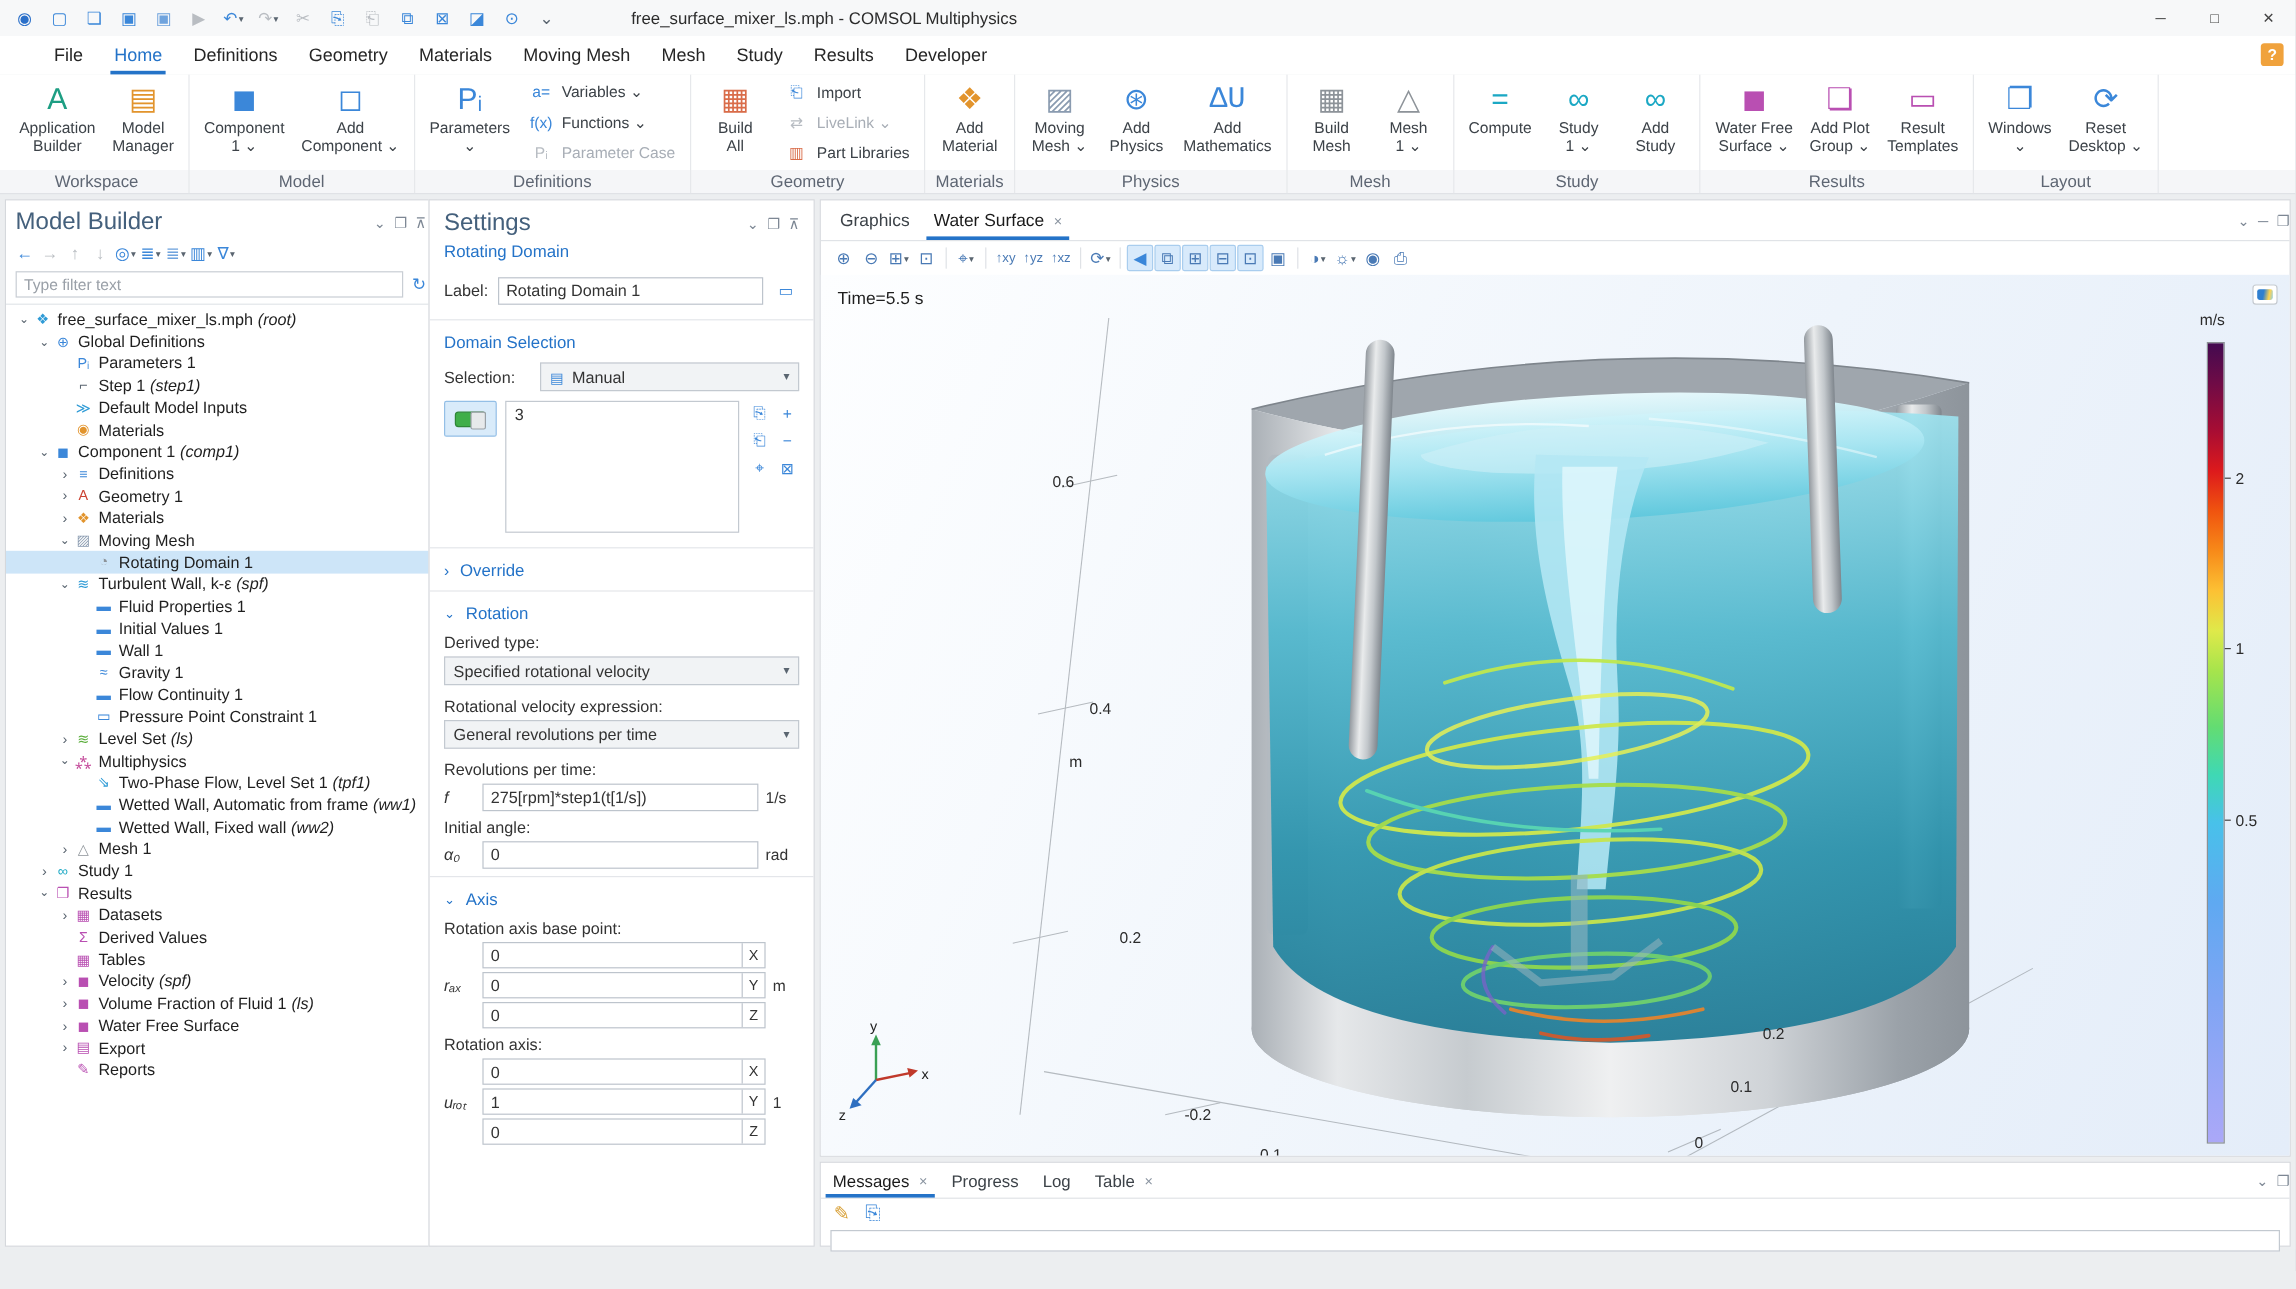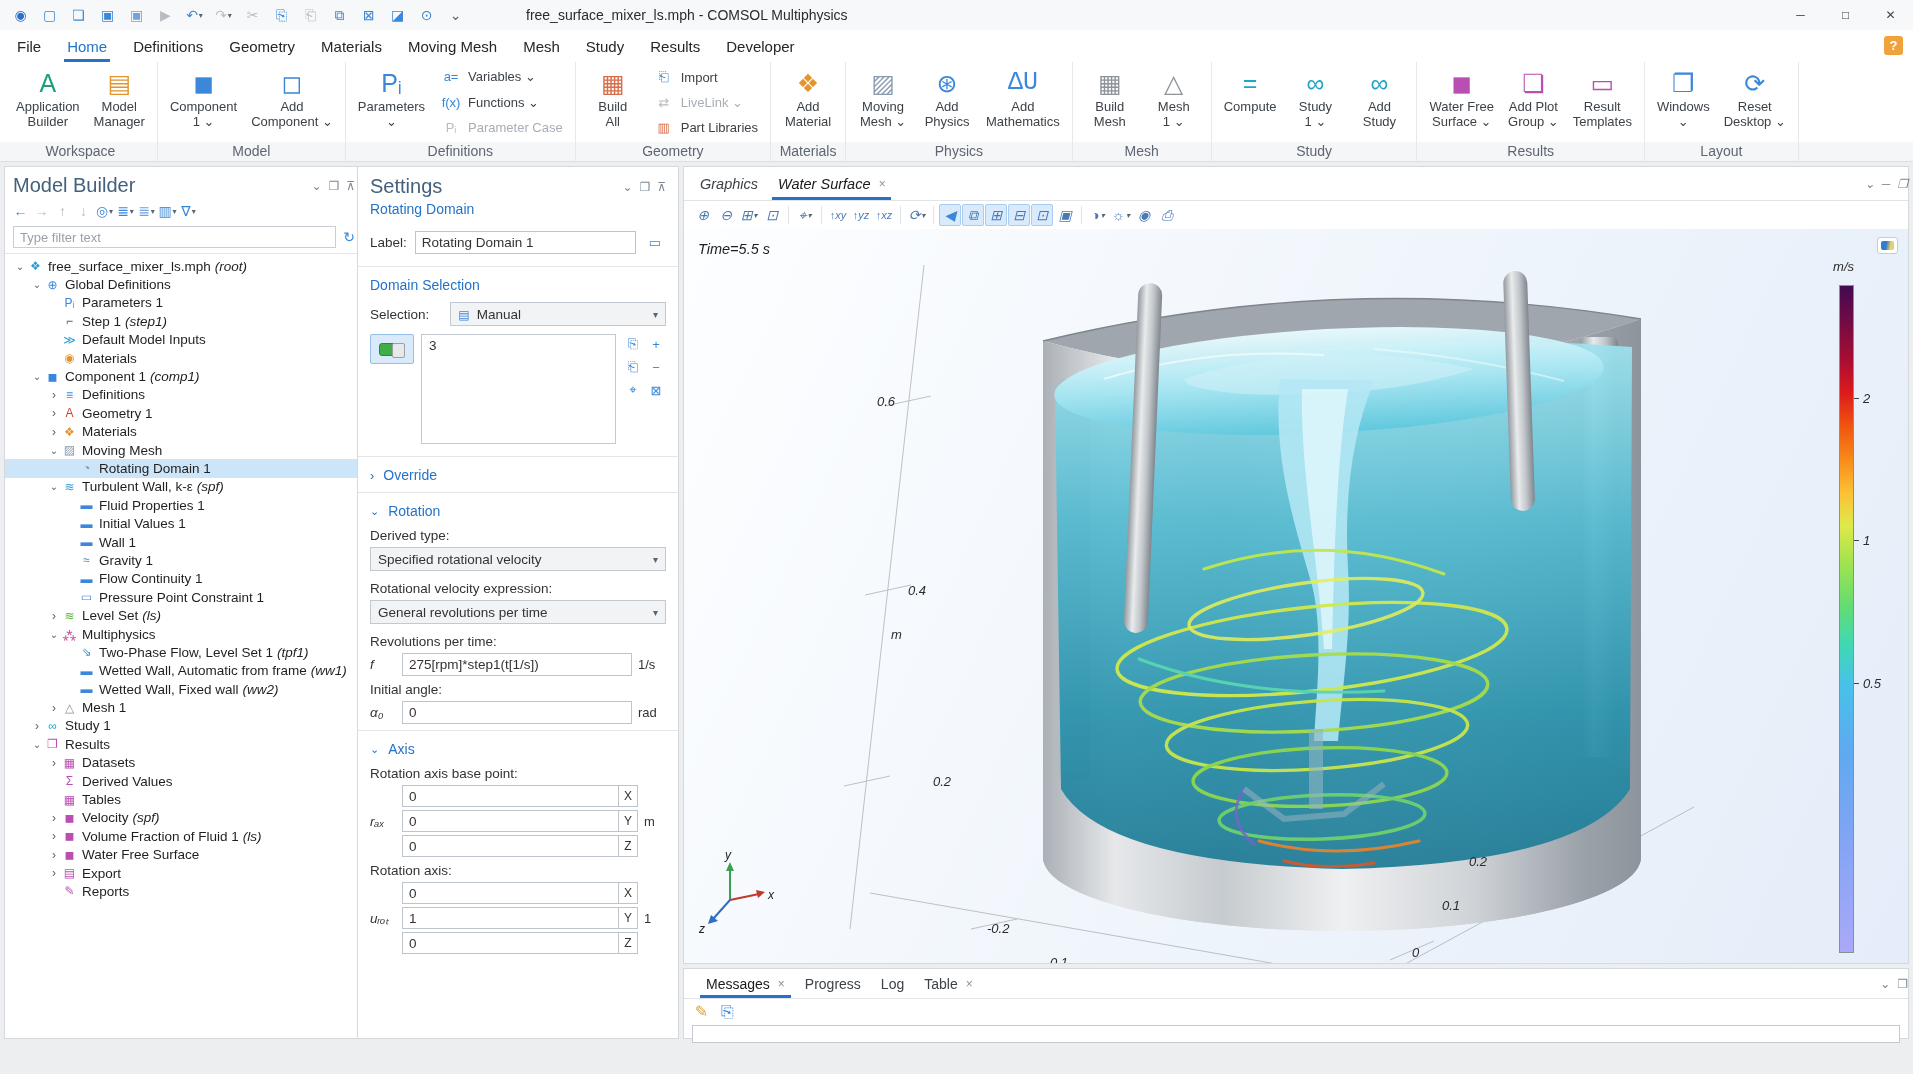--- a/index.html
+++ b/index.html
@@ -7,21 +7,21 @@
   #app { position:relative; width:1913px; height:1074px; background:#eceef0; overflow:hidden; }
 
   
   .titlebar { height:30px; display:flex; align-items:center; background:#f7f8f9; padding-left:6px; }
   .qbtn { width:25px; height:22px; display:inline-flex; align-items:center; justify-content:center; font-size:14px; margin:0 2px; border-radius:3px; }
   .title-text { font-size:14px; color:#2b2b2b; margin-left:56px; white-space:nowrap; }
   .win-controls { margin-left:auto; display:flex; height:30px; }
   .win-btn { width:45px; height:30px; display:flex; align-items:center; justify-content:center; font-size:12px; color:#333; }
 
   
-  .menubar { height:32px; background:#fff; display:flex; align-items:stretch; padding-left:4px; position:relative; }
+  .menubar { height:32px; background:#fff; display:flex; align-items:stretch; padding-left:32px; position:relative; }
   .menu-item { padding:0 13px; font-size:15px; color:#262626; display:flex; align-items:center; position:relative; cursor:default; }
   .menu-item.active { color:#2473c8; }
   .menu-item.active::after { content:""; position:absolute; left:10px; right:10px; bottom:0; height:3px; background:#2473c8; }
   .help-badge { position:absolute; right:10px; top:6px; width:19px; height:19px; background:#f0a23c; color:#fff; border-radius:3px; font-weight:bold; display:flex; align-items:center; justify-content:center; font-size:13px; }
 
   
   .ribbon { height:100px; display:flex; background:linear-gradient(#ffffff 0, #ffffff 80px, #f5f6f8 80px, #f5f6f8 100%); border-bottom:1px solid #dcdfe3; padding-left:4px; }
   .rgroup { display:flex; flex-direction:column; border-right:1px solid #e6e8eb; padding:3px 5px 0; }
   .rgroup-body { display:flex; flex:1; align-items:flex-start; }
   .rsection.large { display:flex; }
@@ -33,21 +33,21 @@
   .stack .ricon { font-size:13px; min-width:24px; text-align:center; }
   .rbtn.disabled .rlabel, .stack .rbtn.disabled { color:#a8aeb6; }
   .rbtn.disabled .ricon { color:#b7bcc2 !important; }
   .rgroup-label { height:19px; font-size:14px; color:#5e6673; text-align:center; line-height:19px; white-space:nowrap; }
 
   
   .workspace { position:absolute; top:162px; left:0; right:0; bottom:33px; background:#eceef0; }
   .panel { position:absolute; background:#fff; border:1px solid #d5d8dc; }
   .model-builder { left:4px; top:4px; width:360px; bottom:2px; }
   .settings-panel { left:357px; top:4px; width:322px; bottom:2px; }
-  .graphics-panel { left:683px; top:4px; width:1226px; height:798px;font-style:italic; }
+  .graphics-panel { left:683px; top:4px; width:1226px; height:798px; }
   .messages-panel { left:683px; top:806px; width:1226px; bottom:2px; }
 
   .mb-header { display:flex; align-items:center; padding:7px 8px 2px; }
   .mb-title, .set-title { font-size:20px; color:#44607c; }
   .panel-icons { margin-left:auto; display:flex; gap:7px; font-size:12px; color:#7d8794; align-items:center; }
   .mb-toolbar { display:flex; align-items:center; gap:2px; padding:2px 6px 3px; font-size:14px; }
   .tb-icon { min-width:19px; height:20px; display:inline-flex; align-items:center; justify-content:center; border-radius:2px; }
   .has-caret::after { content:"▾"; font-size:8px; color:#5a6570; margin-left:1px; }
   .mb-filter { display:flex; align-items:center; margin:2px 8px 5px; }
   .mb-filter input { flex:1; height:22px; border:1px solid #c9ced4; font-size:13px; padding:0 6px; color:#333; font-family:"Liberation Sans",sans-serif; }
@@ -117,21 +117,21 @@
   .axis-tick { position:absolute; font-size:13px; color:#2b2b2b; z-index:3; }
   .colorbar { position:absolute; left:1155px; top:56px; width:15px; height:668px; border:1px solid #8a8f94; z-index:3;
     background:linear-gradient(180deg,#430a50 0%,#6f0b46 5%,#a80d33 11%,#dd1a1c 16%,#f0540f 21%,#f78a19 26%,#fcc134 31%,#dfe94a 36%,#a6e44c 41%,#63dc72 48%,#3fd8b4 54%,#48c1ea 60%,#5fa9f1 70%,#7fa5f4 82%,#aba8f8 100%); }
   .cb-unit { position:absolute; left:1130px; top:30px; width:40px; text-align:right; font-size:13px; color:#2b2b2b; z-index:3; }
   .cb-tick { position:absolute; left:1179px; font-size:13px; color:#2b2b2b; z-index:3; }
   .cb-mark { position:absolute; left:1170px; width:5px; height:1px; background:#444; z-index:4; }
   .mini-view { position:absolute; right:10px; top:8px; width:21px; height:17px; background:#fff; border:1px solid #c6cbd1; border-radius:3px; z-index:3; display:flex; align-items:center; justify-content:center; }
   .mini-view::after { content:""; width:13px; height:9px; border-radius:2px; background:linear-gradient(100deg,#2f7fd0 40%,#ffd34e 75%, #8fd0e8 100%); }
 
   
-  .msg-tabs { height:30px; display:flex; align-items:stretch; padding-left:12px; border-bottom:1px solid #e0e3e7; }
+  .msg-tabs { height:30px; display:flex; align-items:stretch; padding-left:0; border-bottom:1px solid #e0e3e7; }
   .msg-tab { padding:0 10px; font-size:14px; color:#3c4248; display:flex; gap:8px; position:relative; align-items:center; }
   .msg-tab.active { color:#1a1a1a; }
   .msg-tab.active::after { content:""; position:absolute; left:4px; right:4px; bottom:0; height:3px; background:#2473c8; }
   .msg-tab .close { color:#8a94a0; font-size:12px; }
   .msg-tab .close:empty { display:none; }
   .msg-toolbar { height:25px; display:flex; align-items:center; gap:7px; padding:2px 8px; }
   .msg-input { margin:1px 8px; height:18px; border:1px solid #c3c9d0; background:#fff; }
 
   
   .statusbar { position:absolute; left:0; right:0; bottom:0; height:33px; background:#f3f4f6; border-top:1px solid #d8dbdf; }

